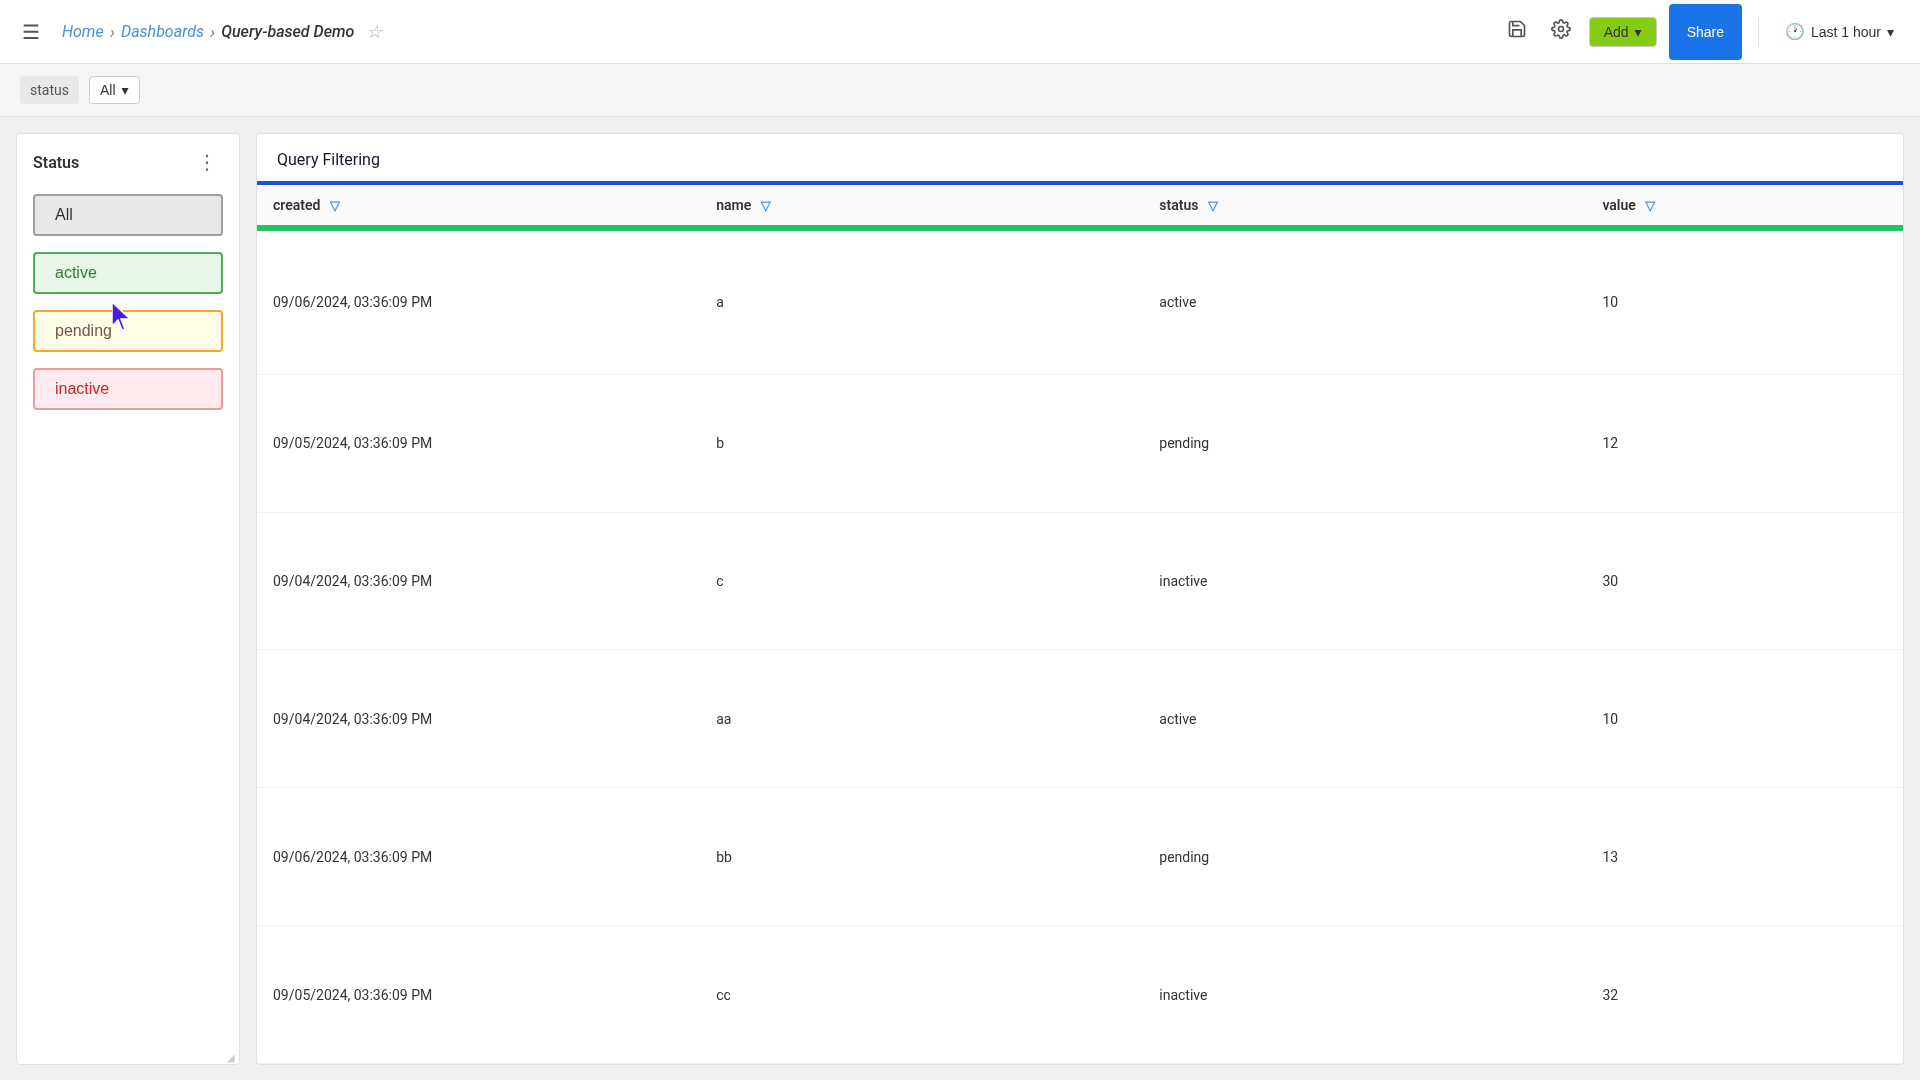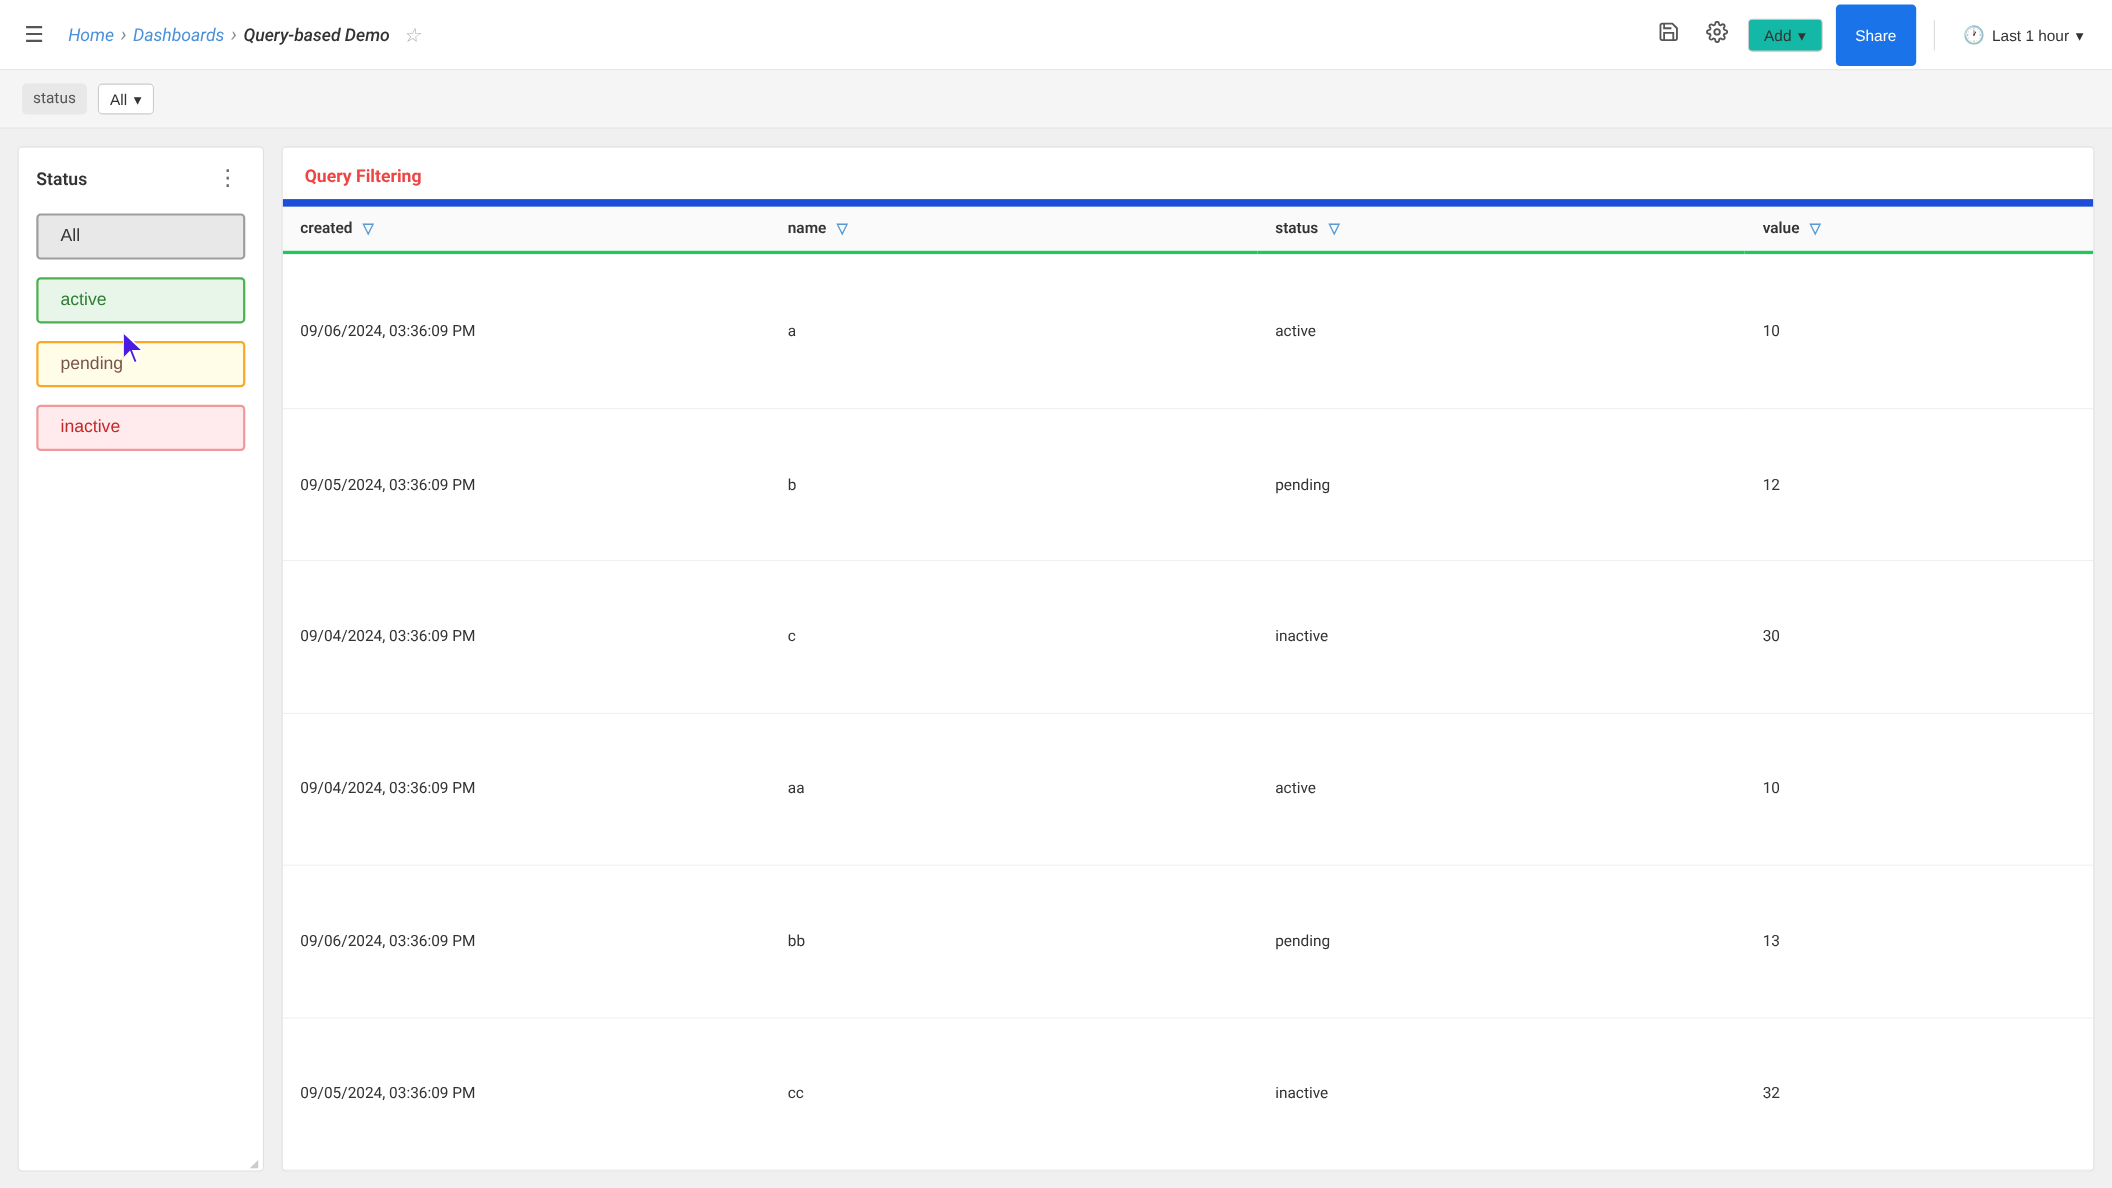--- a/index.html
+++ b/index.html
@@ -64,21 +64,21 @@
     .topbar-icon-btn {
       background: none;
       border: none;
       cursor: pointer;
       font-size: 20px;
       color: #555;
       padding: 6px;
       border-radius: 4px;
     }
     .btn-add {
-      background: #14b8a6;
+      background: #84cc16;
       border: 1px solid #ccc;
       border-radius: 4px;
       padding: 6px 14px;
       font-size: 14px;
       cursor: pointer;
       display: flex;
       align-items: center;
       gap: 6px;
       color: #333;
     }
@@ -252,37 +252,37 @@
       background: #fff;
       border-radius: 4px;
       border: 1px solid #e0e0e0;
       flex: 1;
       display: flex;
       flex-direction: column;
       overflow: hidden;
     }
     .query-panel-title {
       font-size: 16px;
-      font-weight: 700;
-      color: #ef4444;
+      font-weight: 400;
+      color: #0f172a;
       padding: 16px 20px 12px;
-      border-bottom: 7px solid #1d4ed8;
+      border-bottom: 4px solid #1d4ed8;
     }
     .query-table {
       width: 100%;
       border-collapse: collapse;
       flex: 1;
     }
     .query-table th {
       text-align: left;
       padding: 12px 16px;
       font-size: 14px;
       font-weight: 600;
       color: #333;
-      border-bottom: 3px solid #22c55e;
+      border-bottom: 6px solid #22c55e;
       background: #fafafa;
     }
     .query-table th .filter-icon {
       display: inline-block;
       margin-left: 6px;
       color: #5b9bd5;
       font-size: 13px;
     }
     .query-table td {
       padding: 12px 16px;

